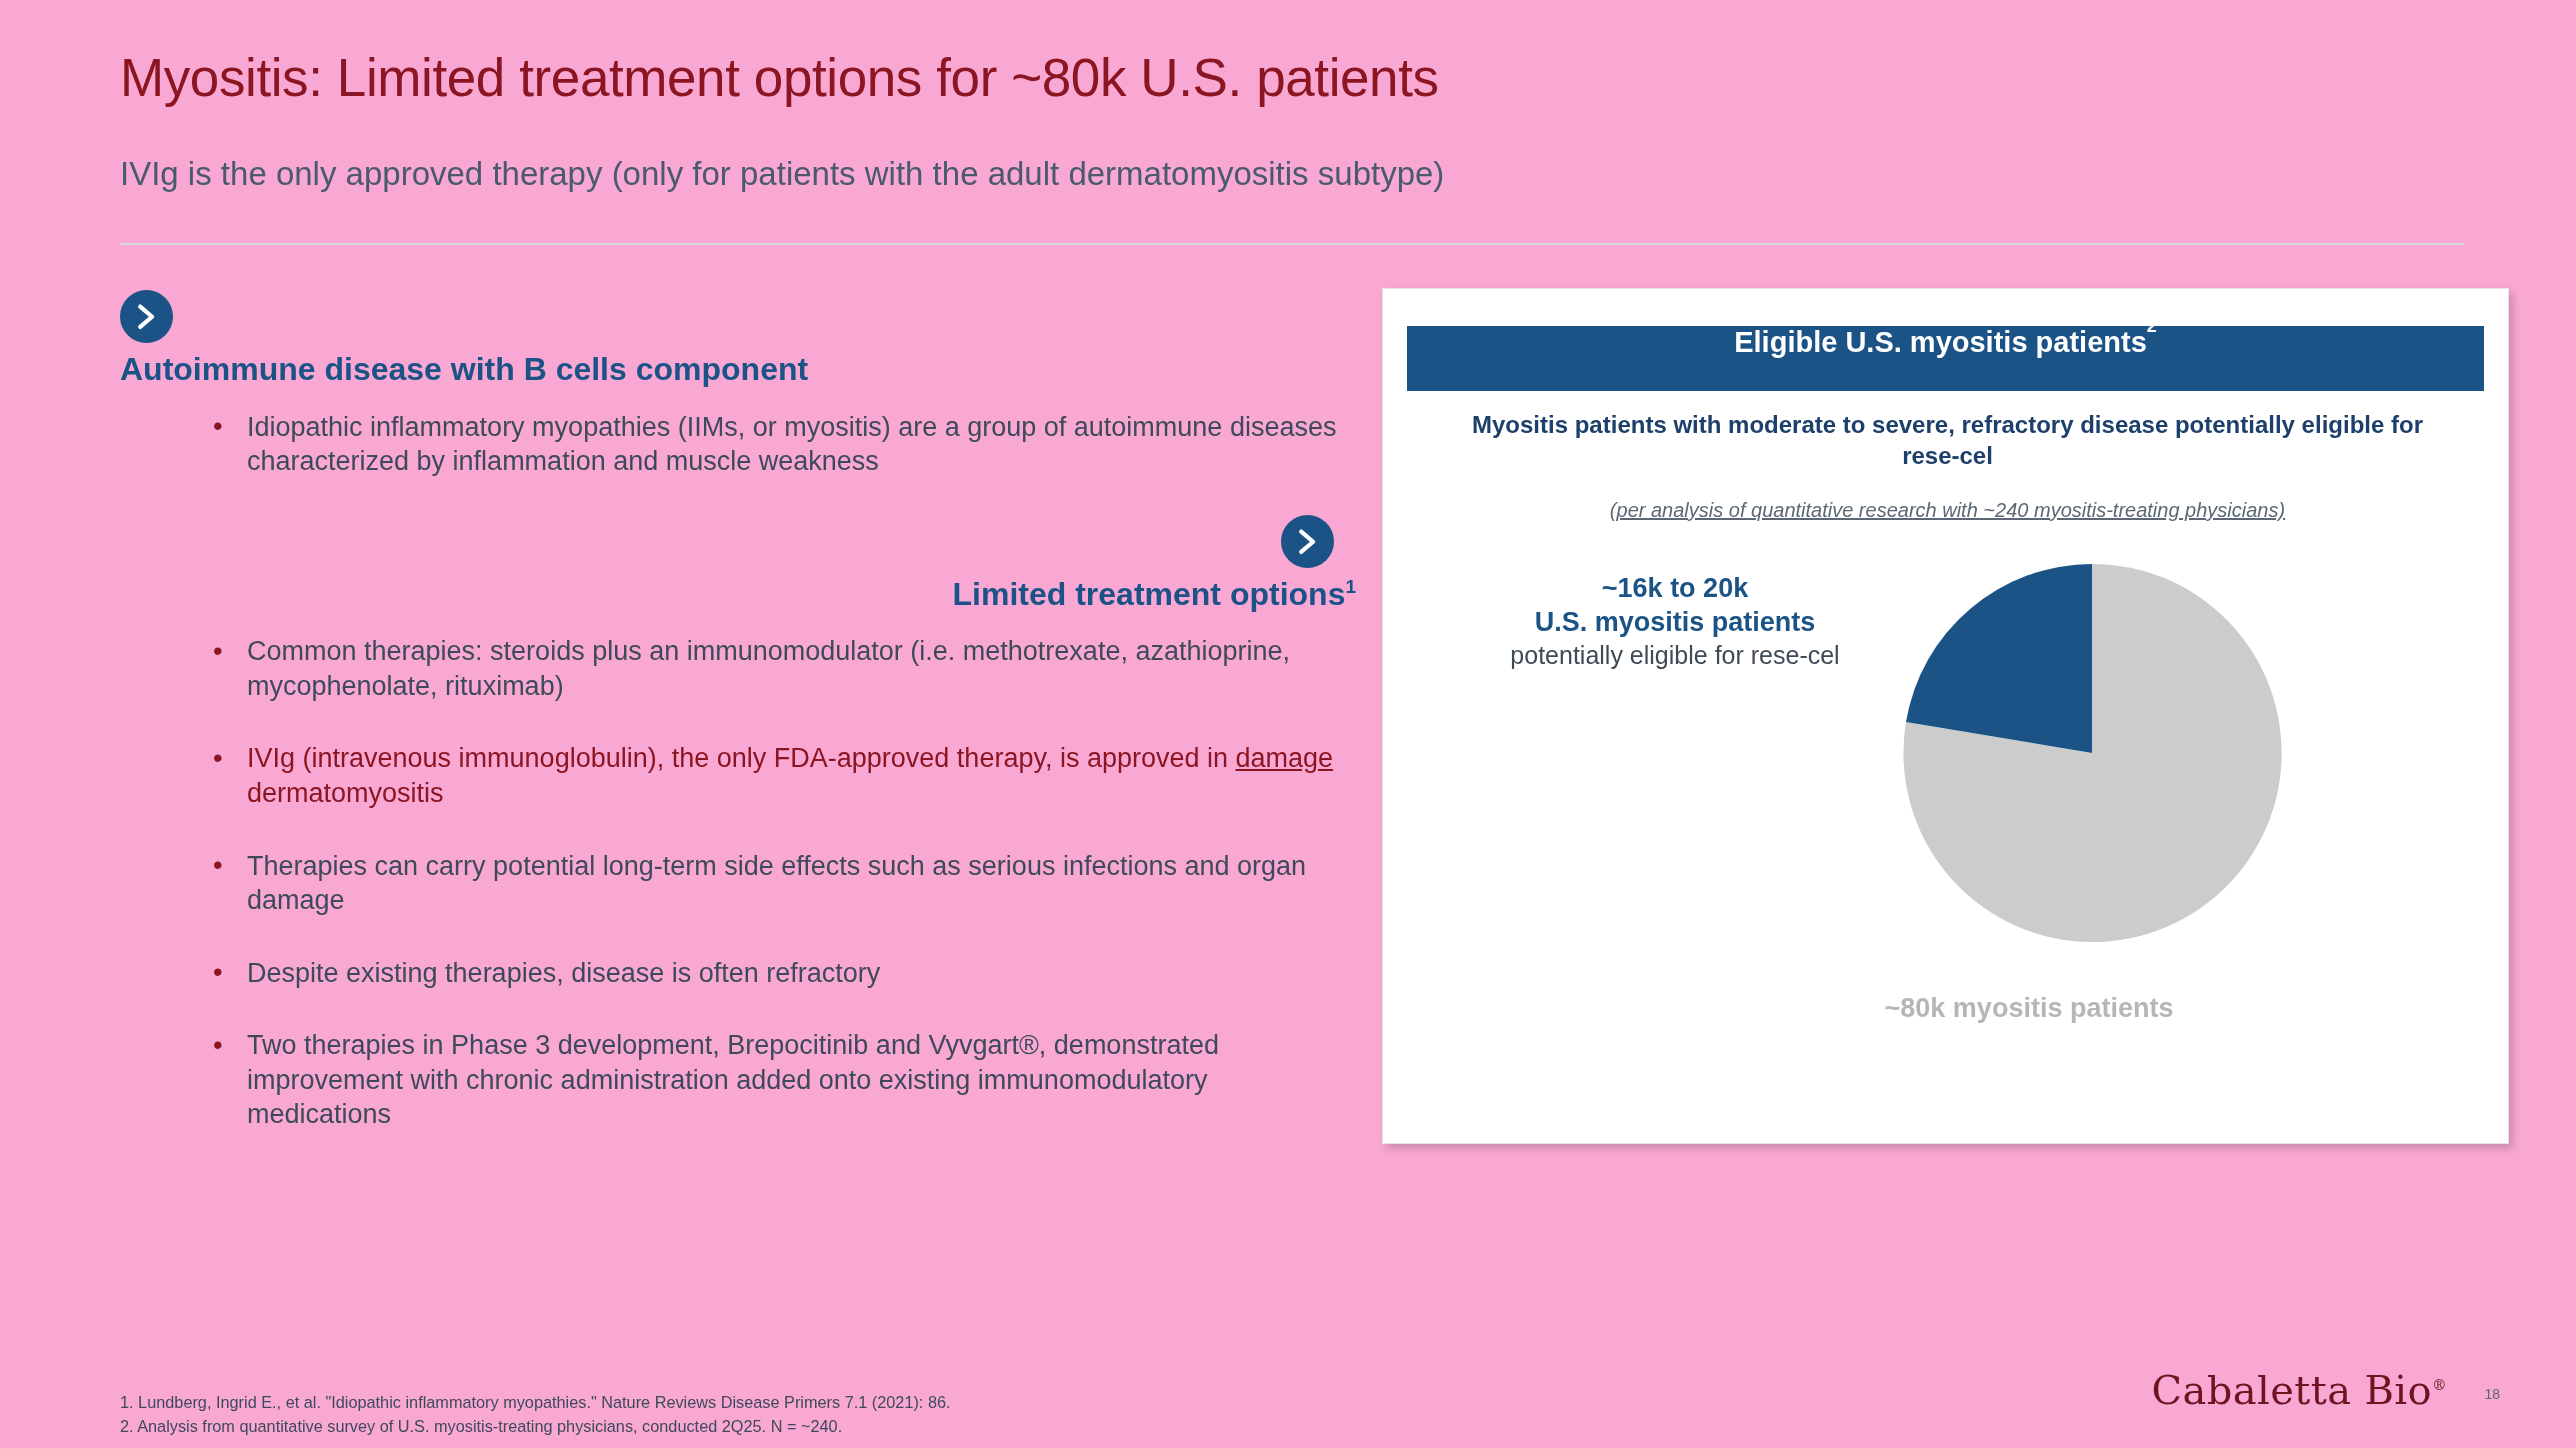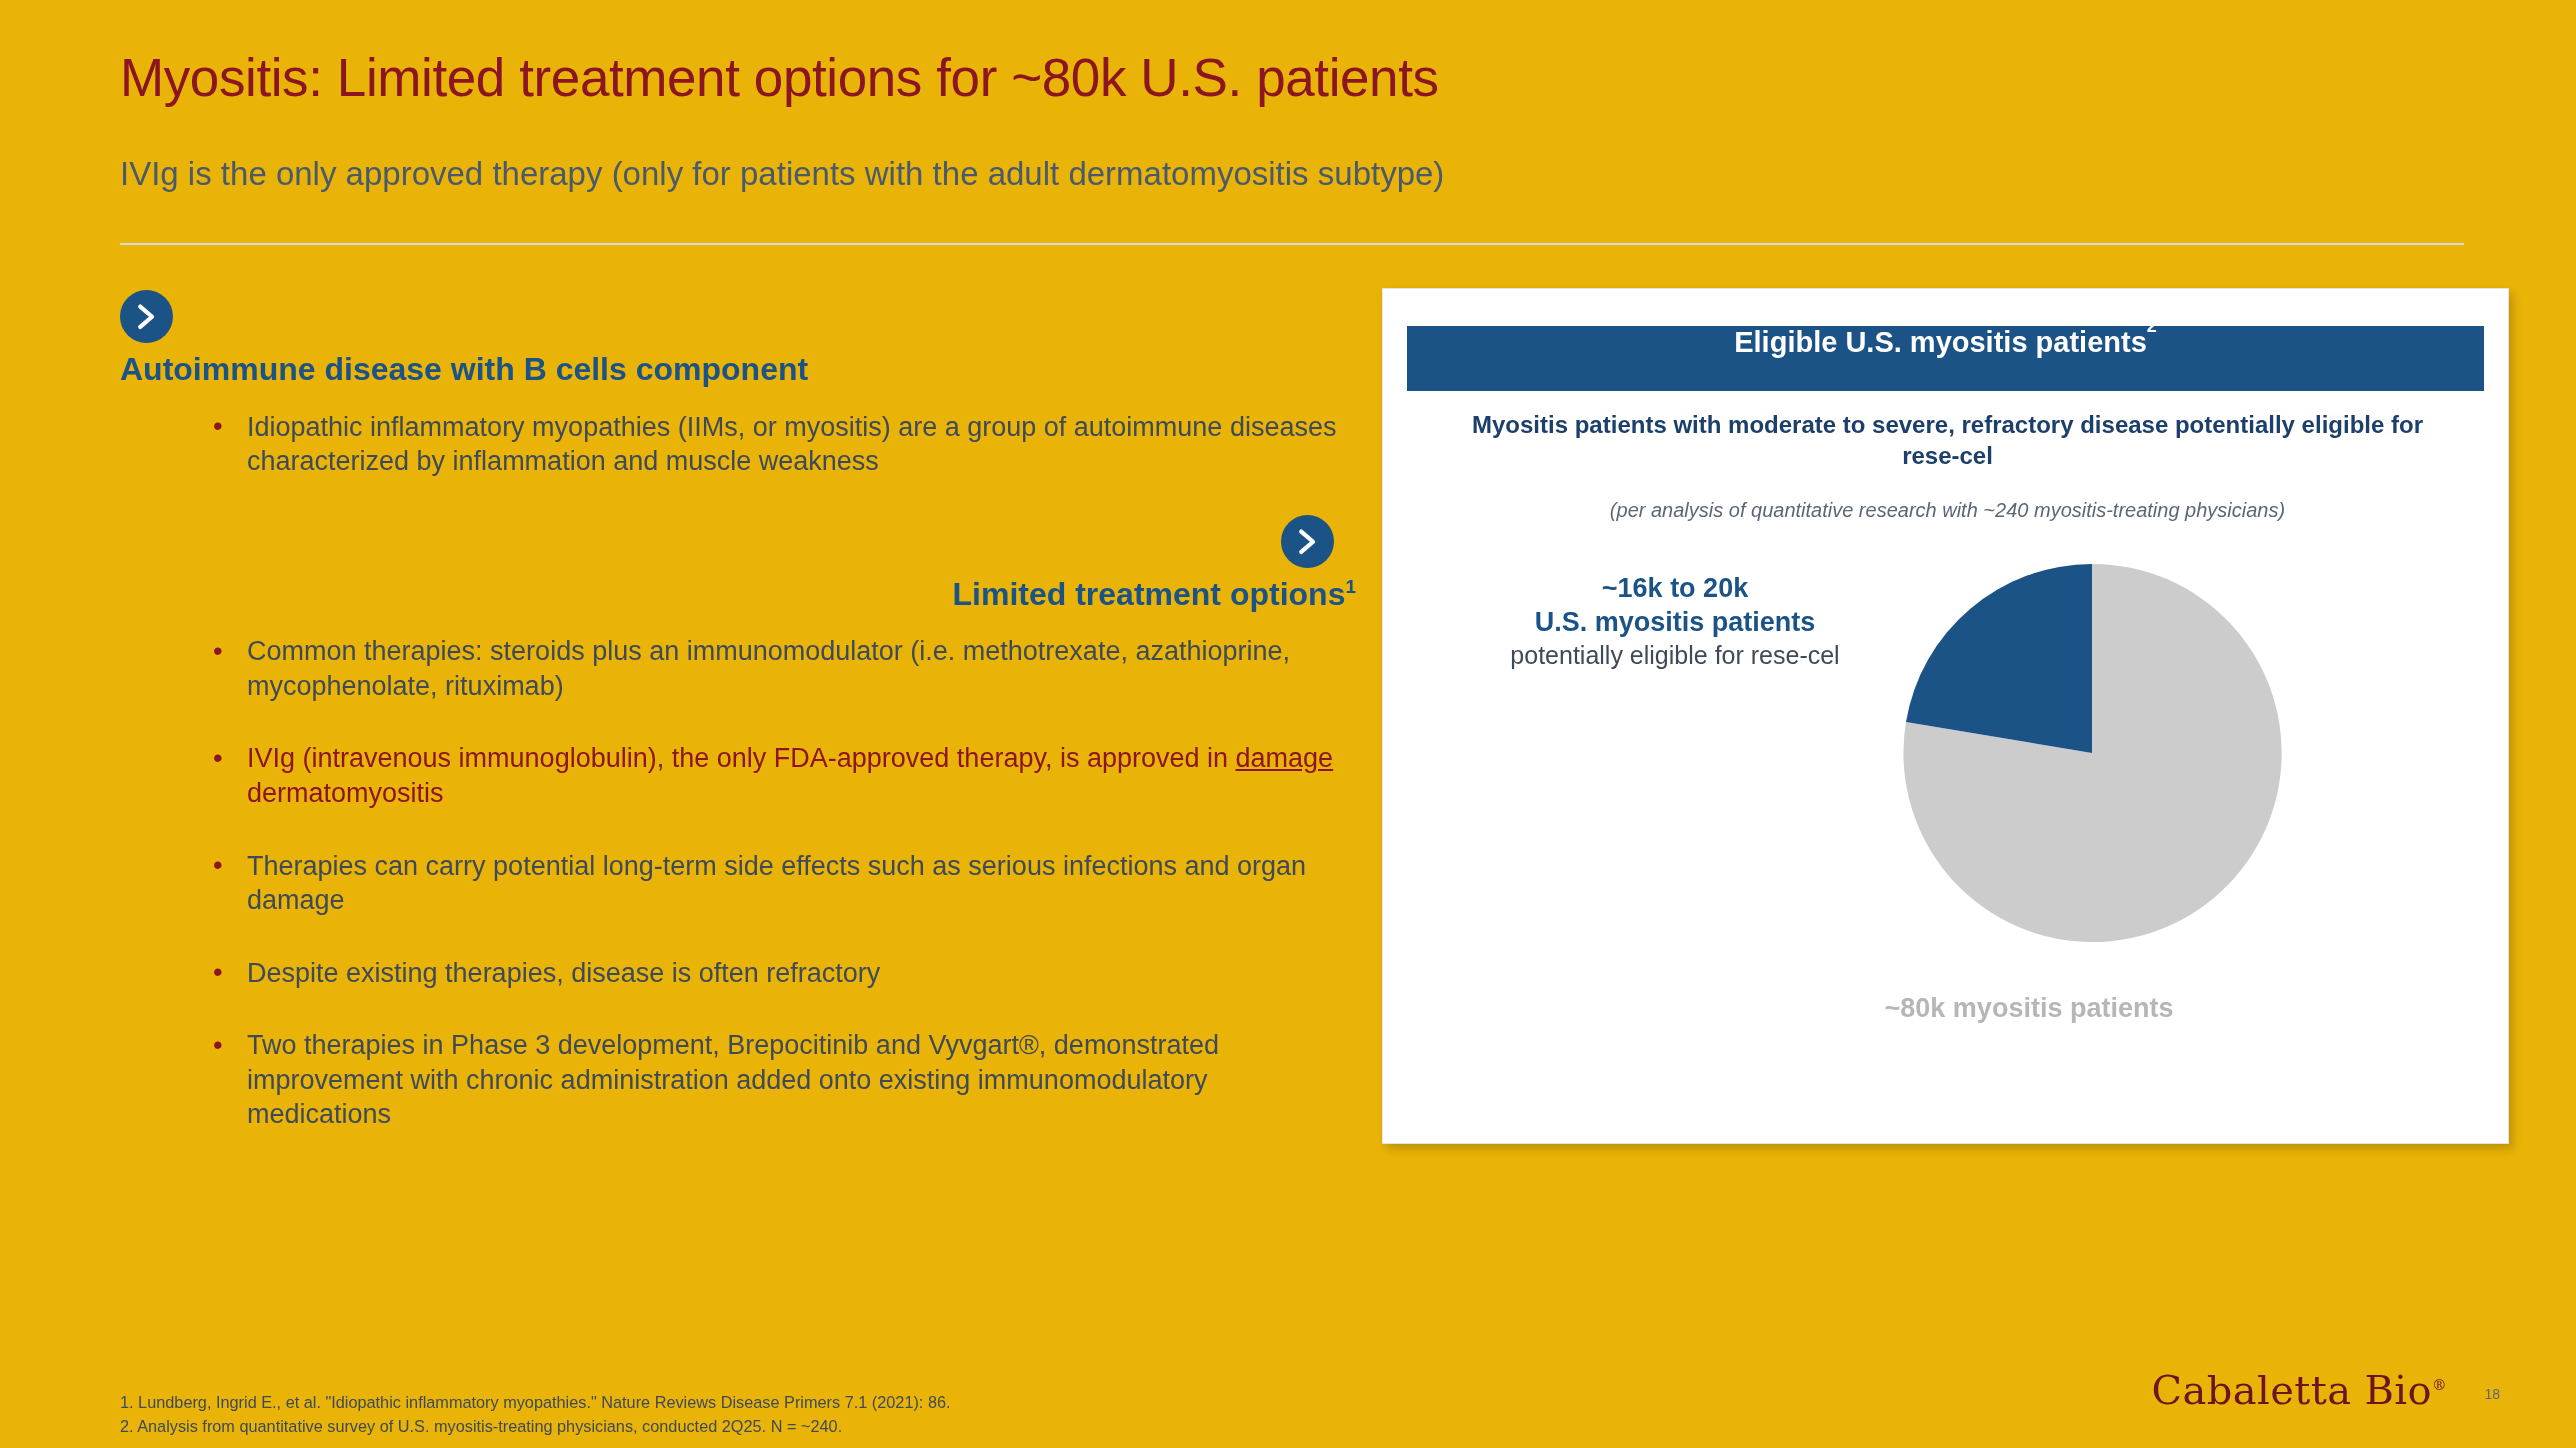--- a/index.html
+++ b/index.html
@@ -10,21 +10,21 @@
   body {
     width: 2576px;
     height: 1449px;
     font-family: "Liberation Sans", sans-serif;
     position: relative;
     overflow: hidden;
   }
   .slide {
     position: absolute;
     inset: 0;
-    background: #eab308;
+    background: #f9a8d4;
   }
 
   
   .title {
     position: absolute;
     left: 120px;
     top: 47px;
     font-size: 53px;
     color: #8b1622;
     letter-spacing: -0.4px;
@@ -140,20 +140,21 @@
   }
   .panel-note {
     position: absolute;
     left: 60px;
     top: 210px;
     width: 1009px;
     text-align: center;
     font-size: 20px;
     font-style: italic;
     color: #5b6775;
+    text-decoration: underline;
   }
 
   .callout {
     position: absolute;
     left: 60px;
     top: 283px;
     width: 464px;
     text-align: center;
     line-height: 1.25;
   }

